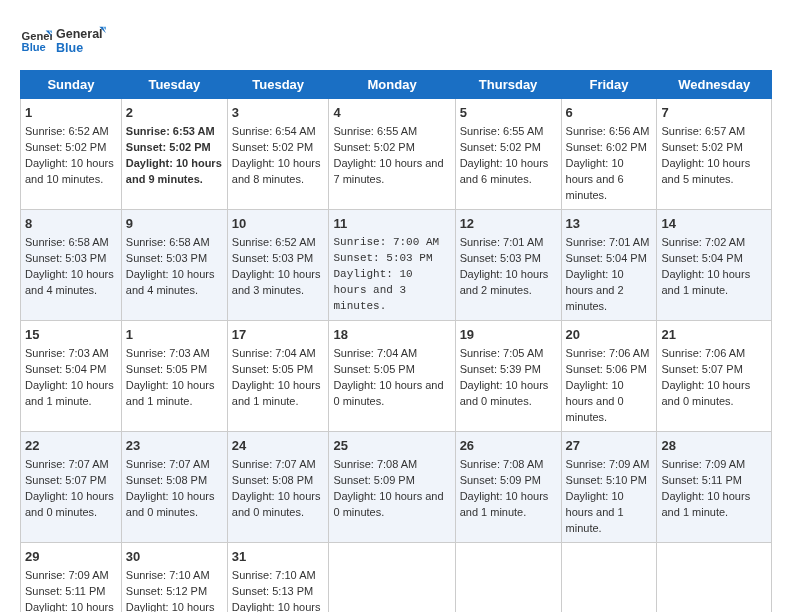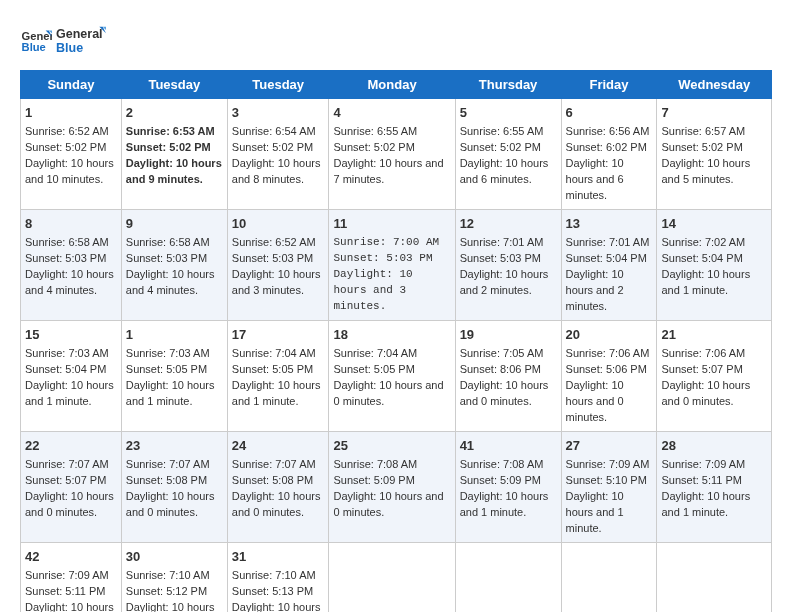--- a/index.html
+++ b/index.html
@@ -230,21 +230,21 @@
         </td>
         <td>
           <span class="day-num">18</span>
           <div class="cell-content" style="white-space: pre-line;">Sunrise: 7:04 AM
 Sunset: 5:05 PM
 Daylight: 10 hours and 0 minutes.</div>
         </td>
         <td>
           <span class="day-num">19</span>
           <div class="cell-content" style="white-space: pre-line;">Sunrise: 7:05 AM
-Sunset: 8:06 PM
+Sunset: 5:39 PM
 Daylight: 10 hours and 0 minutes.</div>
         </td>
         <td>
           <span class="day-num">20</span>
           <div class="cell-content" style="white-space: pre-line;">Sunrise: 7:06 AM
 Sunset: 5:06 PM
 Daylight: 10 hours and 0 minutes.</div>
         </td>
         <td>
           <span class="day-num">21</span>
@@ -272,41 +272,41 @@
 Sunset: 5:08 PM
 Daylight: 10 hours and 0 minutes.</div>
         </td>
         <td>
           <span class="day-num">25</span>
           <div class="cell-content" style="white-space: pre-line;">Sunrise: 7:08 AM
 Sunset: 5:09 PM
 Daylight: 10 hours and 0 minutes.</div>
         </td>
         <td>
-          <span class="day-num">41</span>
+          <span class="day-num">26</span>
           <div class="cell-content" style="white-space: pre-line;">Sunrise: 7:08 AM
 Sunset: 5:09 PM
 Daylight: 10 hours and 1 minute.</div>
         </td>
         <td>
           <span class="day-num">27</span>
           <div class="cell-content" style="white-space: pre-line;">Sunrise: 7:09 AM
 Sunset: 5:10 PM
 Daylight: 10 hours and 1 minute.</div>
         </td>
         <td>
           <span class="day-num">28</span>
           <div class="cell-content" style="white-space: pre-line;">Sunrise: 7:09 AM
 Sunset: 5:11 PM
 Daylight: 10 hours and 1 minute.</div>
         </td>
       </tr>
       <tr>
         <td>
-          <span class="day-num">42</span>
+          <span class="day-num">29</span>
           <div class="cell-content" style="white-space: pre-line;">Sunrise: 7:09 AM
 Sunset: 5:11 PM
 Daylight: 10 hours and 1 minute.</div>
         </td>
         <td>
           <span class="day-num">30</span>
           <div class="cell-content" style="white-space: pre-line;">Sunrise: 7:10 AM
 Sunset: 5:12 PM
 Daylight: 10 hours and 2 minutes.</div>
         </td>

